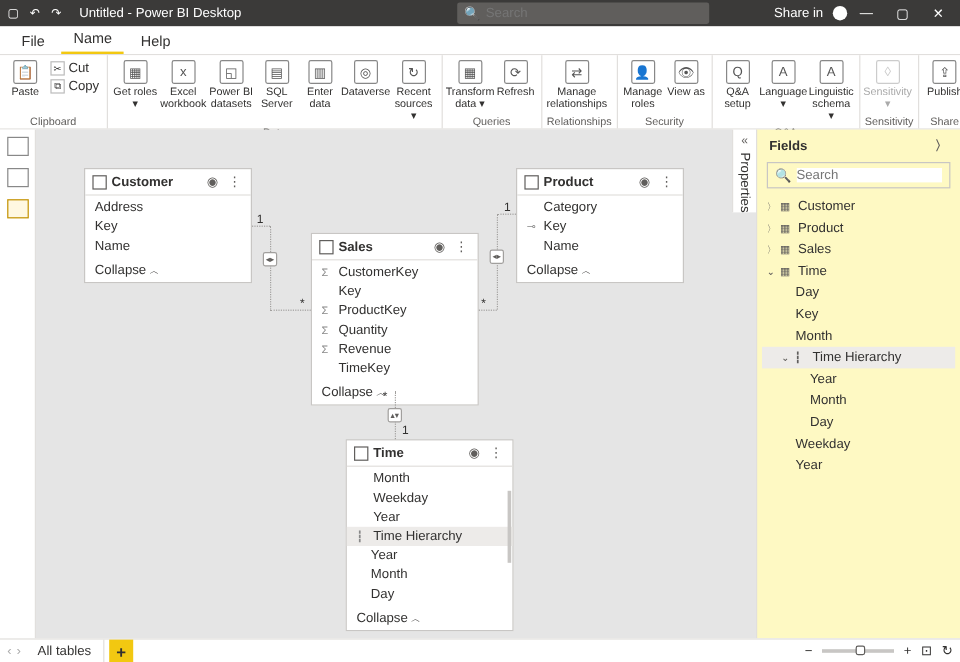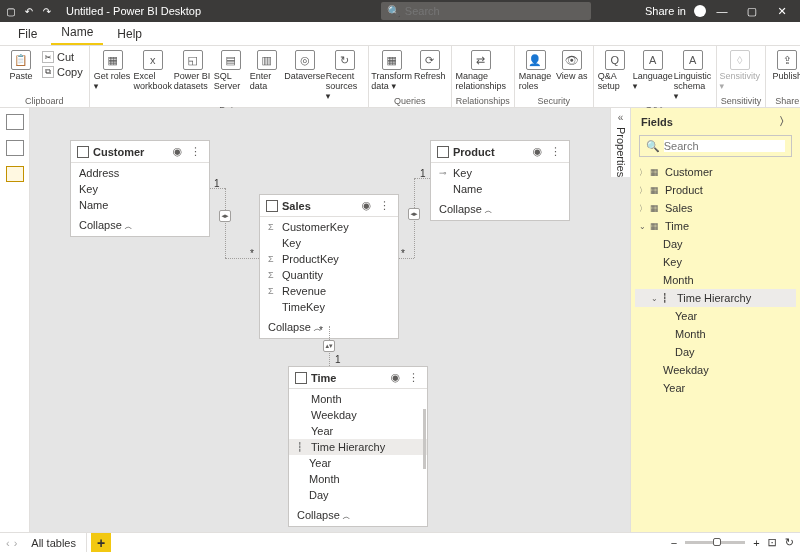--- a/index.html
+++ b/index.html
@@ -16,21 +16,21 @@
 .menubar{height:24px;background:#fff;display:flex;align-items:flex-end;border-bottom:1px solid #e1dfdd;padding:0 8px;gap:4px}
 .menu-item{padding:4px 10px;font-size:12px;cursor:pointer}
 .menu-item.active{border-bottom:2px solid #f2c811}
 .ribbon{height:62px;background:#fff;border-bottom:1px solid #e1dfdd;display:flex}
 .rgroup{border-right:1px solid #e1dfdd;display:flex;flex-direction:column;padding:2px 4px 0}
 .rgroup-items{flex:1;display:flex;align-items:flex-start;gap:2px}
 .rgroup-label{text-align:center;color:#605e5c;font-size:9px;padding:1px 0}
 .ritem{display:flex;flex-direction:column;align-items:center;width:38px;padding:2px 0;cursor:pointer;gap:2px}
 .ritem-s{width:34px}
 .ritem .ico{width:20px;height:20px;border:1px solid #888;border-radius:2px;display:flex;align-items:center;justify-content:center;font-size:11px;color:#555}
-.ritem .lbl{font-size:9px;line-height:1.1;color:#323130}
+.ritem .lbl{font-size:9px;text-align:center;line-height:1.1;color:#323130}
 .clipboard-stack{display:flex;flex-direction:column;gap:1px;padding-top:2px}
 .clip-btn{display:flex;align-items:center;gap:3px;font-size:9px;color:#888;padding:1px 2px}
 .clip-btn .ico{width:12px;height:12px;border:1px solid #bbb;font-size:8px;display:flex;align-items:center;justify-content:center}
 .main{position:absolute;top:108px;left:0;right:0;bottom:20px;display:flex}
 .leftrail{width:30px;background:#fff;border-right:1px solid #e1dfdd;display:flex;flex-direction:column;align-items:center;padding-top:6px;gap:10px}
 .leftrail .rico{width:18px;height:16px;border:1px solid #888;cursor:pointer}
 .leftrail .rico.sel{border:1.5px solid #c29100;background:#fff8e1}
 .canvas{flex:1;background:#e5e5e5;position:relative;overflow:hidden}
 .rightpanel{width:170px;background:#fef9c3;border-left:1px solid #e1dfdd;display:flex;flex-direction:column}
 .prop-tab{position:absolute;right:170px;top:0;width:20px;background:#fff;border-left:1px solid #e1dfdd;display:flex;flex-direction:column;align-items:center;padding-top:4px}
@@ -290,20 +290,24 @@
 
     <div class="entity" style="left:400px;top:32px">
       <div class="ent-head">
           <span class="eico"></span>
           <span class="etitle">Product</span>
           <span class="eact">◉</span>
           <span class="eact">⋮</span>
         </div>
       <div class="ent-body">
         <div class="efield">
+            <span class="fico"></span>
+            <span>Category</span>
+          </div>
+        <div class="efield">
             <span class="fico">⊸</span>
             <span>Key</span>
           </div>
         <div class="efield">
             <span class="fico"></span>
             <span>Name</span>
           </div>
       </div>
       <div class="ent-foot"><span>Collapse</span> <span class="up">︿</span></div>
     </div>

